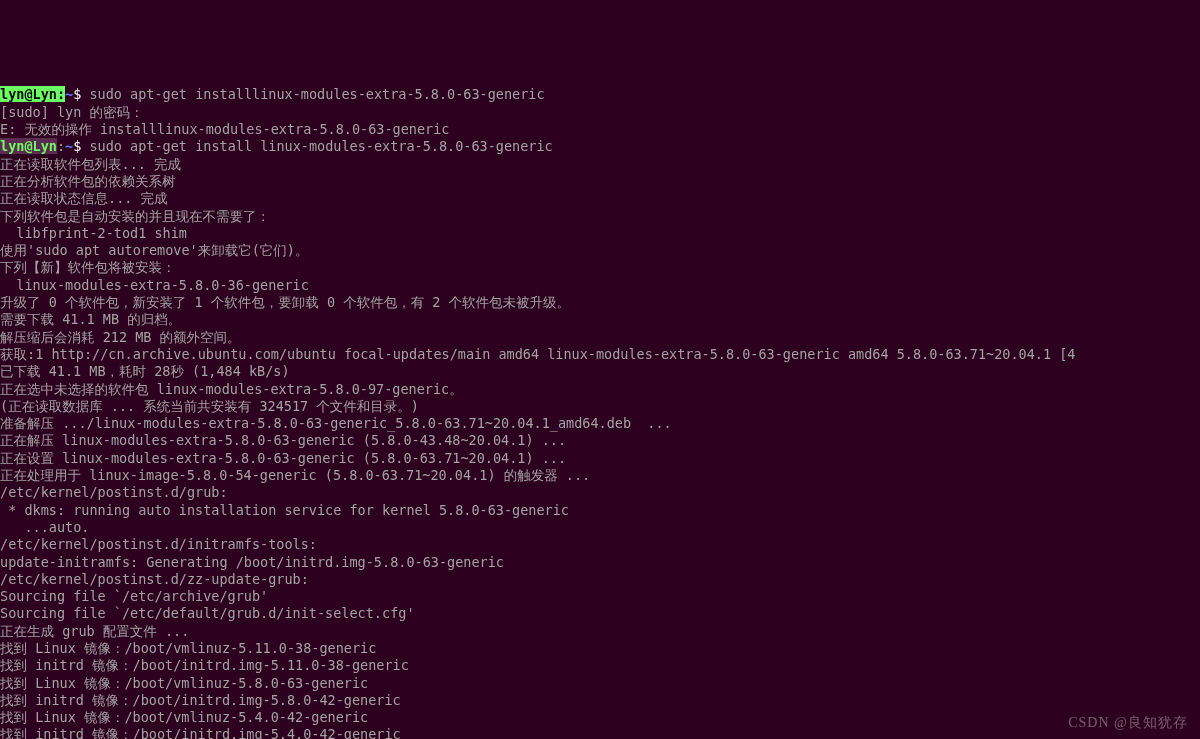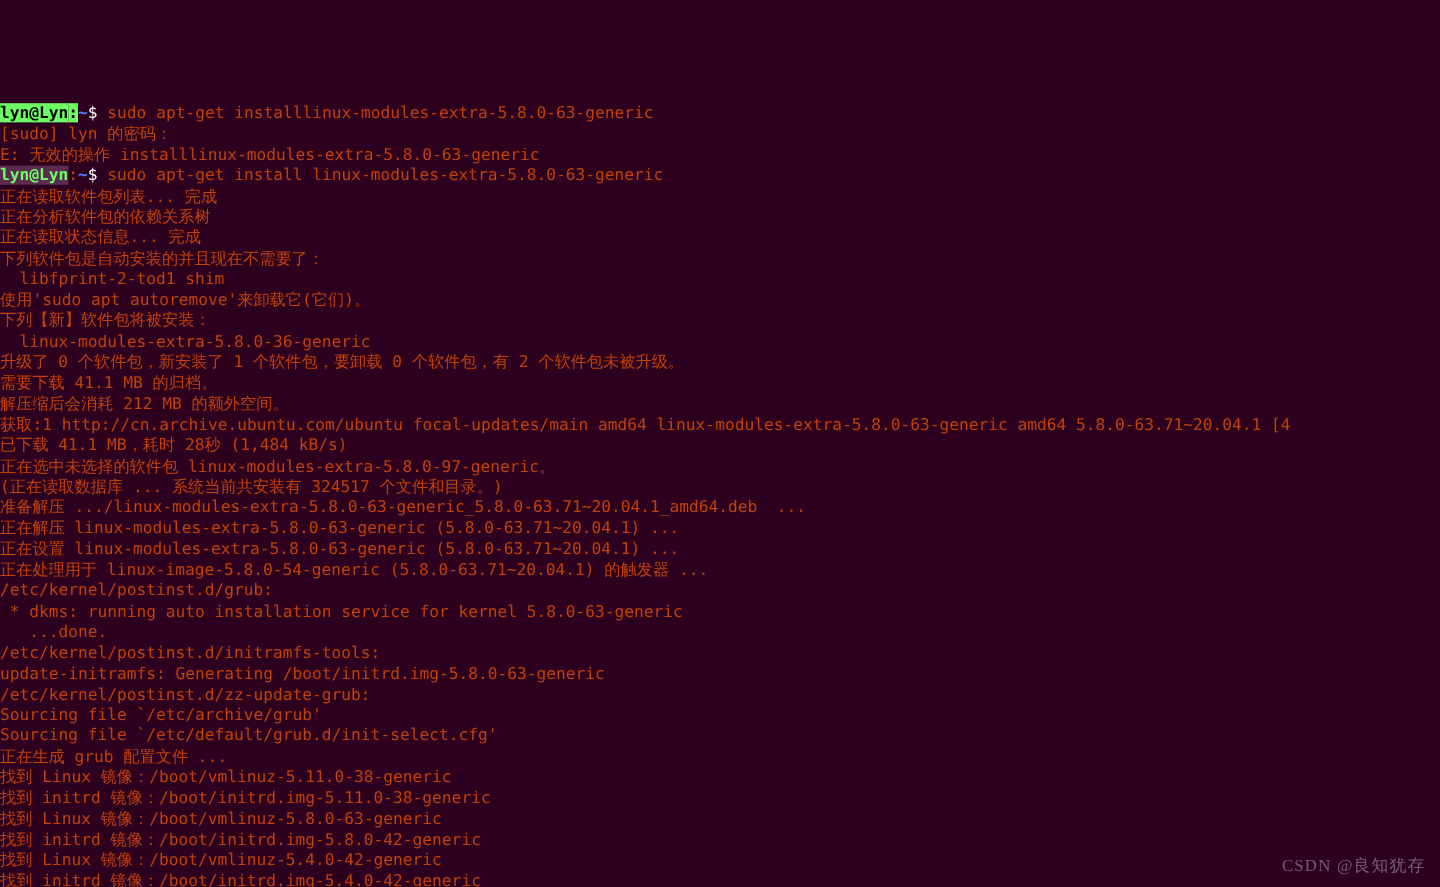--- a/index.html
+++ b/index.html
@@ -15,21 +15,21 @@
     overflow: hidden;
     white-space: pre;
   }
   .term {
     padding: 0;
   }
   .lyn { color: #6cff64; font-weight: bold; background: #5c2b50; }
   .lyn-hl { color: #000000; background: #6cff64; font-weight: bold; }
   .path { color: #5c7cff; font-weight: bold; }
   .dollar { color: #ffffff; }
-  .white { color: #c2410c; }
+  .white { color: #a3a3a3; }
   .watermark {
     position: absolute;
     right: 12px;
     bottom: 8px;
     color: rgba(255,255,255,0.35);
     font-family: Liberation Serif, serif;
     font-size: 14px;
     letter-spacing: 1px;
   }
 </style>
@@ -52,26 +52,26 @@
 <span class="white">下列【新】软件包将被安装：</span>
 <span class="white">  linux-modules-extra-5.8.0-36-generic</span>
 <span class="white">升级了 0 个软件包，新安装了 1 个软件包，要卸载 0 个软件包，有 2 个软件包未被升级。</span>
 <span class="white">需要下载 41.1 MB 的归档。</span>
 <span class="white">解压缩后会消耗 212 MB 的额外空间。</span>
 <span class="white">获取:1 http://cn.archive.ubuntu.com/ubuntu focal-updates/main amd64 linux-modules-extra-5.8.0-63-generic amd64 5.8.0-63.71~20.04.1 [4</span>
 <span class="white">已下载 41.1 MB，耗时 28秒 (1,484 kB/s)</span>
 <span class="white">正在选中未选择的软件包 linux-modules-extra-5.8.0-97-generic。</span>
 <span class="white">(正在读取数据库 ... 系统当前共安装有 324517 个文件和目录。)</span>
 <span class="white">准备解压 .../linux-modules-extra-5.8.0-63-generic_5.8.0-63.71~20.04.1_amd64.deb  ...</span>
-<span class="white">正在解压 linux-modules-extra-5.8.0-63-generic (5.8.0-63.71~20.04.1) ...</span>
+<span class="white">正在解压 linux-modules-extra-5.8.0-63-generic (5.8.0-43.48~20.04.1) ...</span>
 <span class="white">正在设置 linux-modules-extra-5.8.0-63-generic (5.8.0-63.71~20.04.1) ...</span>
 <span class="white">正在处理用于 linux-image-5.8.0-54-generic (5.8.0-63.71~20.04.1) 的触发器 ...</span>
 <span class="white">/etc/kernel/postinst.d/grub:</span>
 <span class="white"> * dkms: running auto installation service for kernel 5.8.0-63-generic</span>
-<span class="white">   ...done.</span>
+<span class="white">   ...auto.</span>
 <span class="white">/etc/kernel/postinst.d/initramfs-tools:</span>
 <span class="white">update-initramfs: Generating /boot/initrd.img-5.8.0-63-generic</span>
 <span class="white">/etc/kernel/postinst.d/zz-update-grub:</span>
 <span class="white">Sourcing file `/etc/archive/grub'</span>
 <span class="white">Sourcing file `/etc/default/grub.d/init-select.cfg'</span>
 <span class="white">正在生成 grub 配置文件 ...</span>
 <span class="white">找到 Linux 镜像：/boot/vmlinuz-5.11.0-38-generic</span>
 <span class="white">找到 initrd 镜像：/boot/initrd.img-5.11.0-38-generic</span>
 <span class="white">找到 Linux 镜像：/boot/vmlinuz-5.8.0-63-generic</span>
 <span class="white">找到 initrd 镜像：/boot/initrd.img-5.8.0-42-generic</span>

